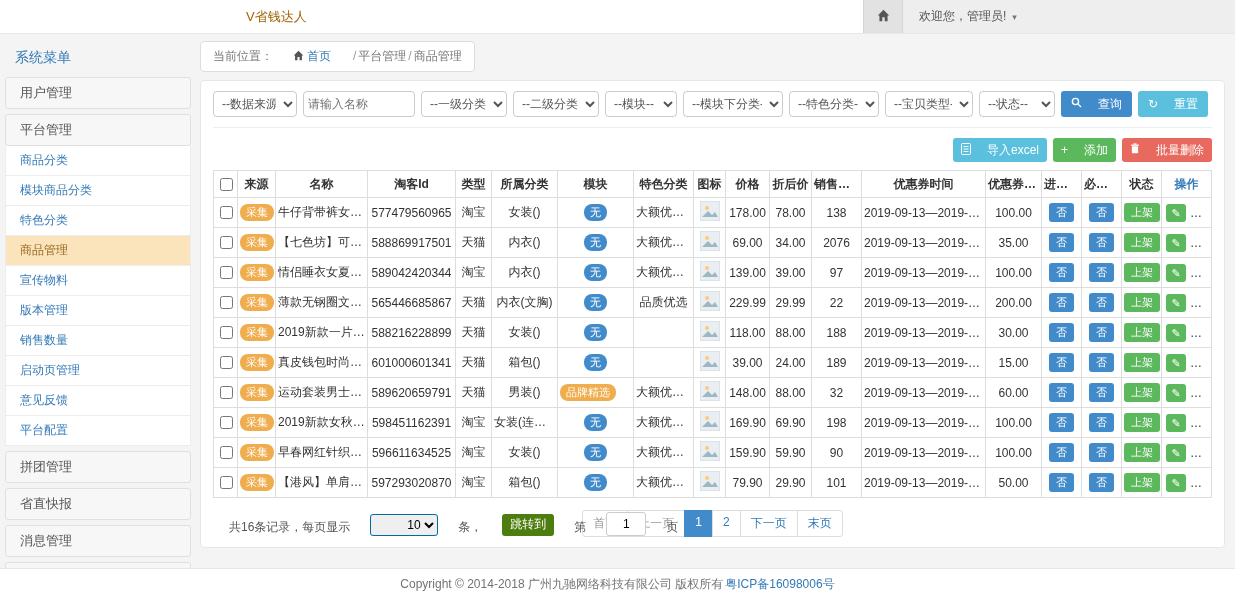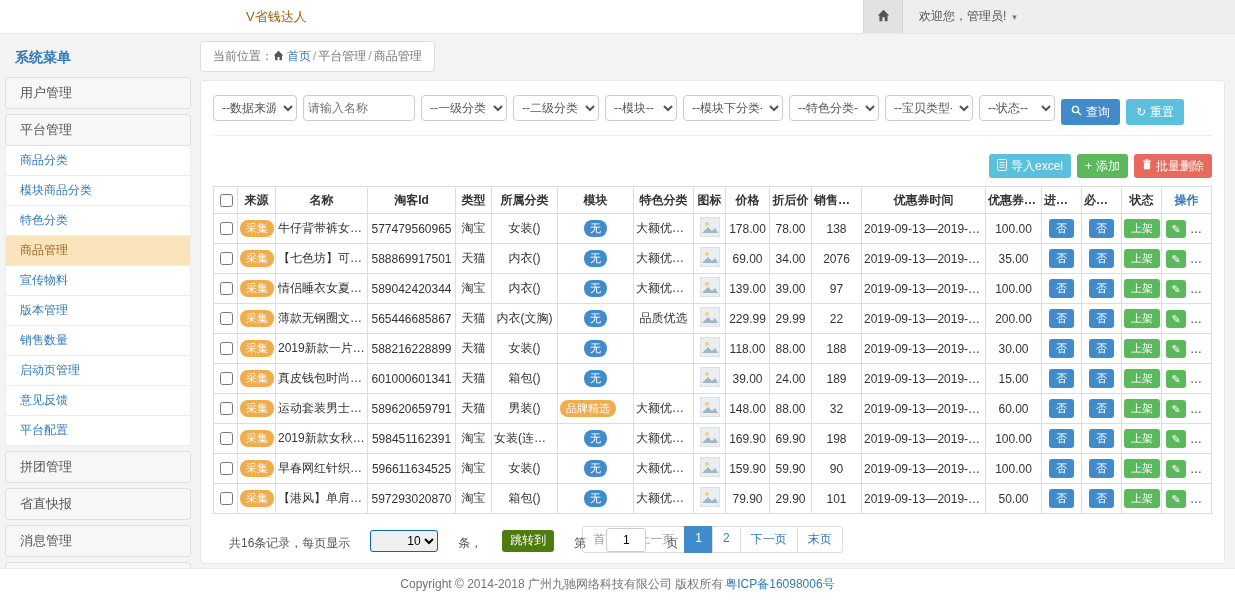--- a/index.html
+++ b/index.html
@@ -10,40 +10,40 @@
   .topbar{position:absolute;top:0;left:0;right:0;height:33px;background:#fff;border-bottom:1px solid #e7e7e7;z-index:5;}
   .brand{position:absolute;left:246px;top:0;line-height:33px;color:#a16207;font-size:13px;}
   .top-right{position:absolute;right:0;top:0;height:33px;display:flex;align-items:stretch;background:#eee;}
   .home-btn{width:38px;display:flex;align-items:center;justify-content:center;background:#e2e2e2;
             border-left:1px solid #d5d5d5;border-right:1px solid #d5d5d5;cursor:pointer;}
   .welcome{display:flex;align-items:center;gap:6px;padding:0 16px;width:300px;color:#555;font-size:12px;cursor:pointer;}
   .caret{font-size:9px;color:#777;}
 
   
   .sidebar{position:absolute;left:5px;top:41px;bottom:32px;width:186px;overflow:hidden;}
-  .sb-title{color:#337ab7;font-size:14px;font-weight:bold;padding:8px 10px 10px;}
+  .sb-title{color:#337ab7;font-size:14px;font-weight:normal;padding:8px 10px 10px;}
   .sb-item{cursor:pointer;box-sizing:border-box;}
   .sb-l1{background:#f7f7f7;border:1px solid #e0e0e0;border-radius:3px;color:#555;font-size:13px;padding:6px 14px;}
   .sb-l2{background:#fff;border:1px solid #ededed;border-top:none;color:#337ab7;font-size:12px;padding:6px 14px;}
   .sb-item.active{background:#fbe3bb;color:#996a1f;}
   .sb-item.gap{margin-bottom:5px;}
 
   
   .content{position:absolute;left:200px;right:10px;top:41px;bottom:32px;overflow:hidden;}
-  .crumb{display:inline-flex;align-items:center;gap:0;background:#fff;border:1px solid #ddd;border-radius:4px;
+  .crumb{display:inline-flex;align-items:center;gap:20px;background:#fff;border:1px solid #ddd;border-radius:4px;
          padding:6px 12px;font-size:12px;color:#777;}
   .crumb .home-link{color:#337ab7;display:inline-flex;align-items:center;gap:3px;cursor:pointer;}
   .crumb .sep{color:#999;margin:0 2px;}
   .panel{margin-top:8px;background:#fff;border:1px solid #e7e7e7;border-radius:4px;padding:10px 12px;}
 
   .filters{display:flex;gap:6px;align-items:center;padding-bottom:10px;border-bottom:1px solid #eee;}
   .f-select,.f-input{height:26px;border:1px solid #ccc;border-radius:4px;font-size:12px;color:#555;background:#fff;
                      padding:0 4px;box-sizing:border-box;font-family:inherit;}
-  .btn{display:inline-flex;align-items:center;gap:4px;border:none;border-radius:3px;color:#fff;font-size:12px;
-       height:26px;padding:0 10px;cursor:pointer;font-family:inherit;white-space:nowrap;margin-top:8px;}
+  .btn{display:inline-flex;align-items:center;gap:16px;border:none;border-radius:3px;color:#fff;font-size:12px;
+       height:26px;padding:0 10px;cursor:pointer;font-family:inherit;white-space:nowrap;}
   .btn-blue{background:#428bca;}
   .btn-lblue{background:#5bc0de;}
   .btn-green{background:#5cb85c;}
   .btn-red{background:#e8695e;}
   .toolbar{display:flex;justify-content:flex-end;gap:6px;margin:10px 0 8px;}
   .toolbar .btn{height:24px;padding:0 8px;}
 
   table.grid{width:100%;border-collapse:collapse;table-layout:fixed;font-size:12px;color:#333;}
   .grid th,.grid td{border:1px solid #ddd;text-align:center;padding:3px 2px;height:20px;overflow:hidden;
                     white-space:nowrap;text-overflow:ellipsis;}

